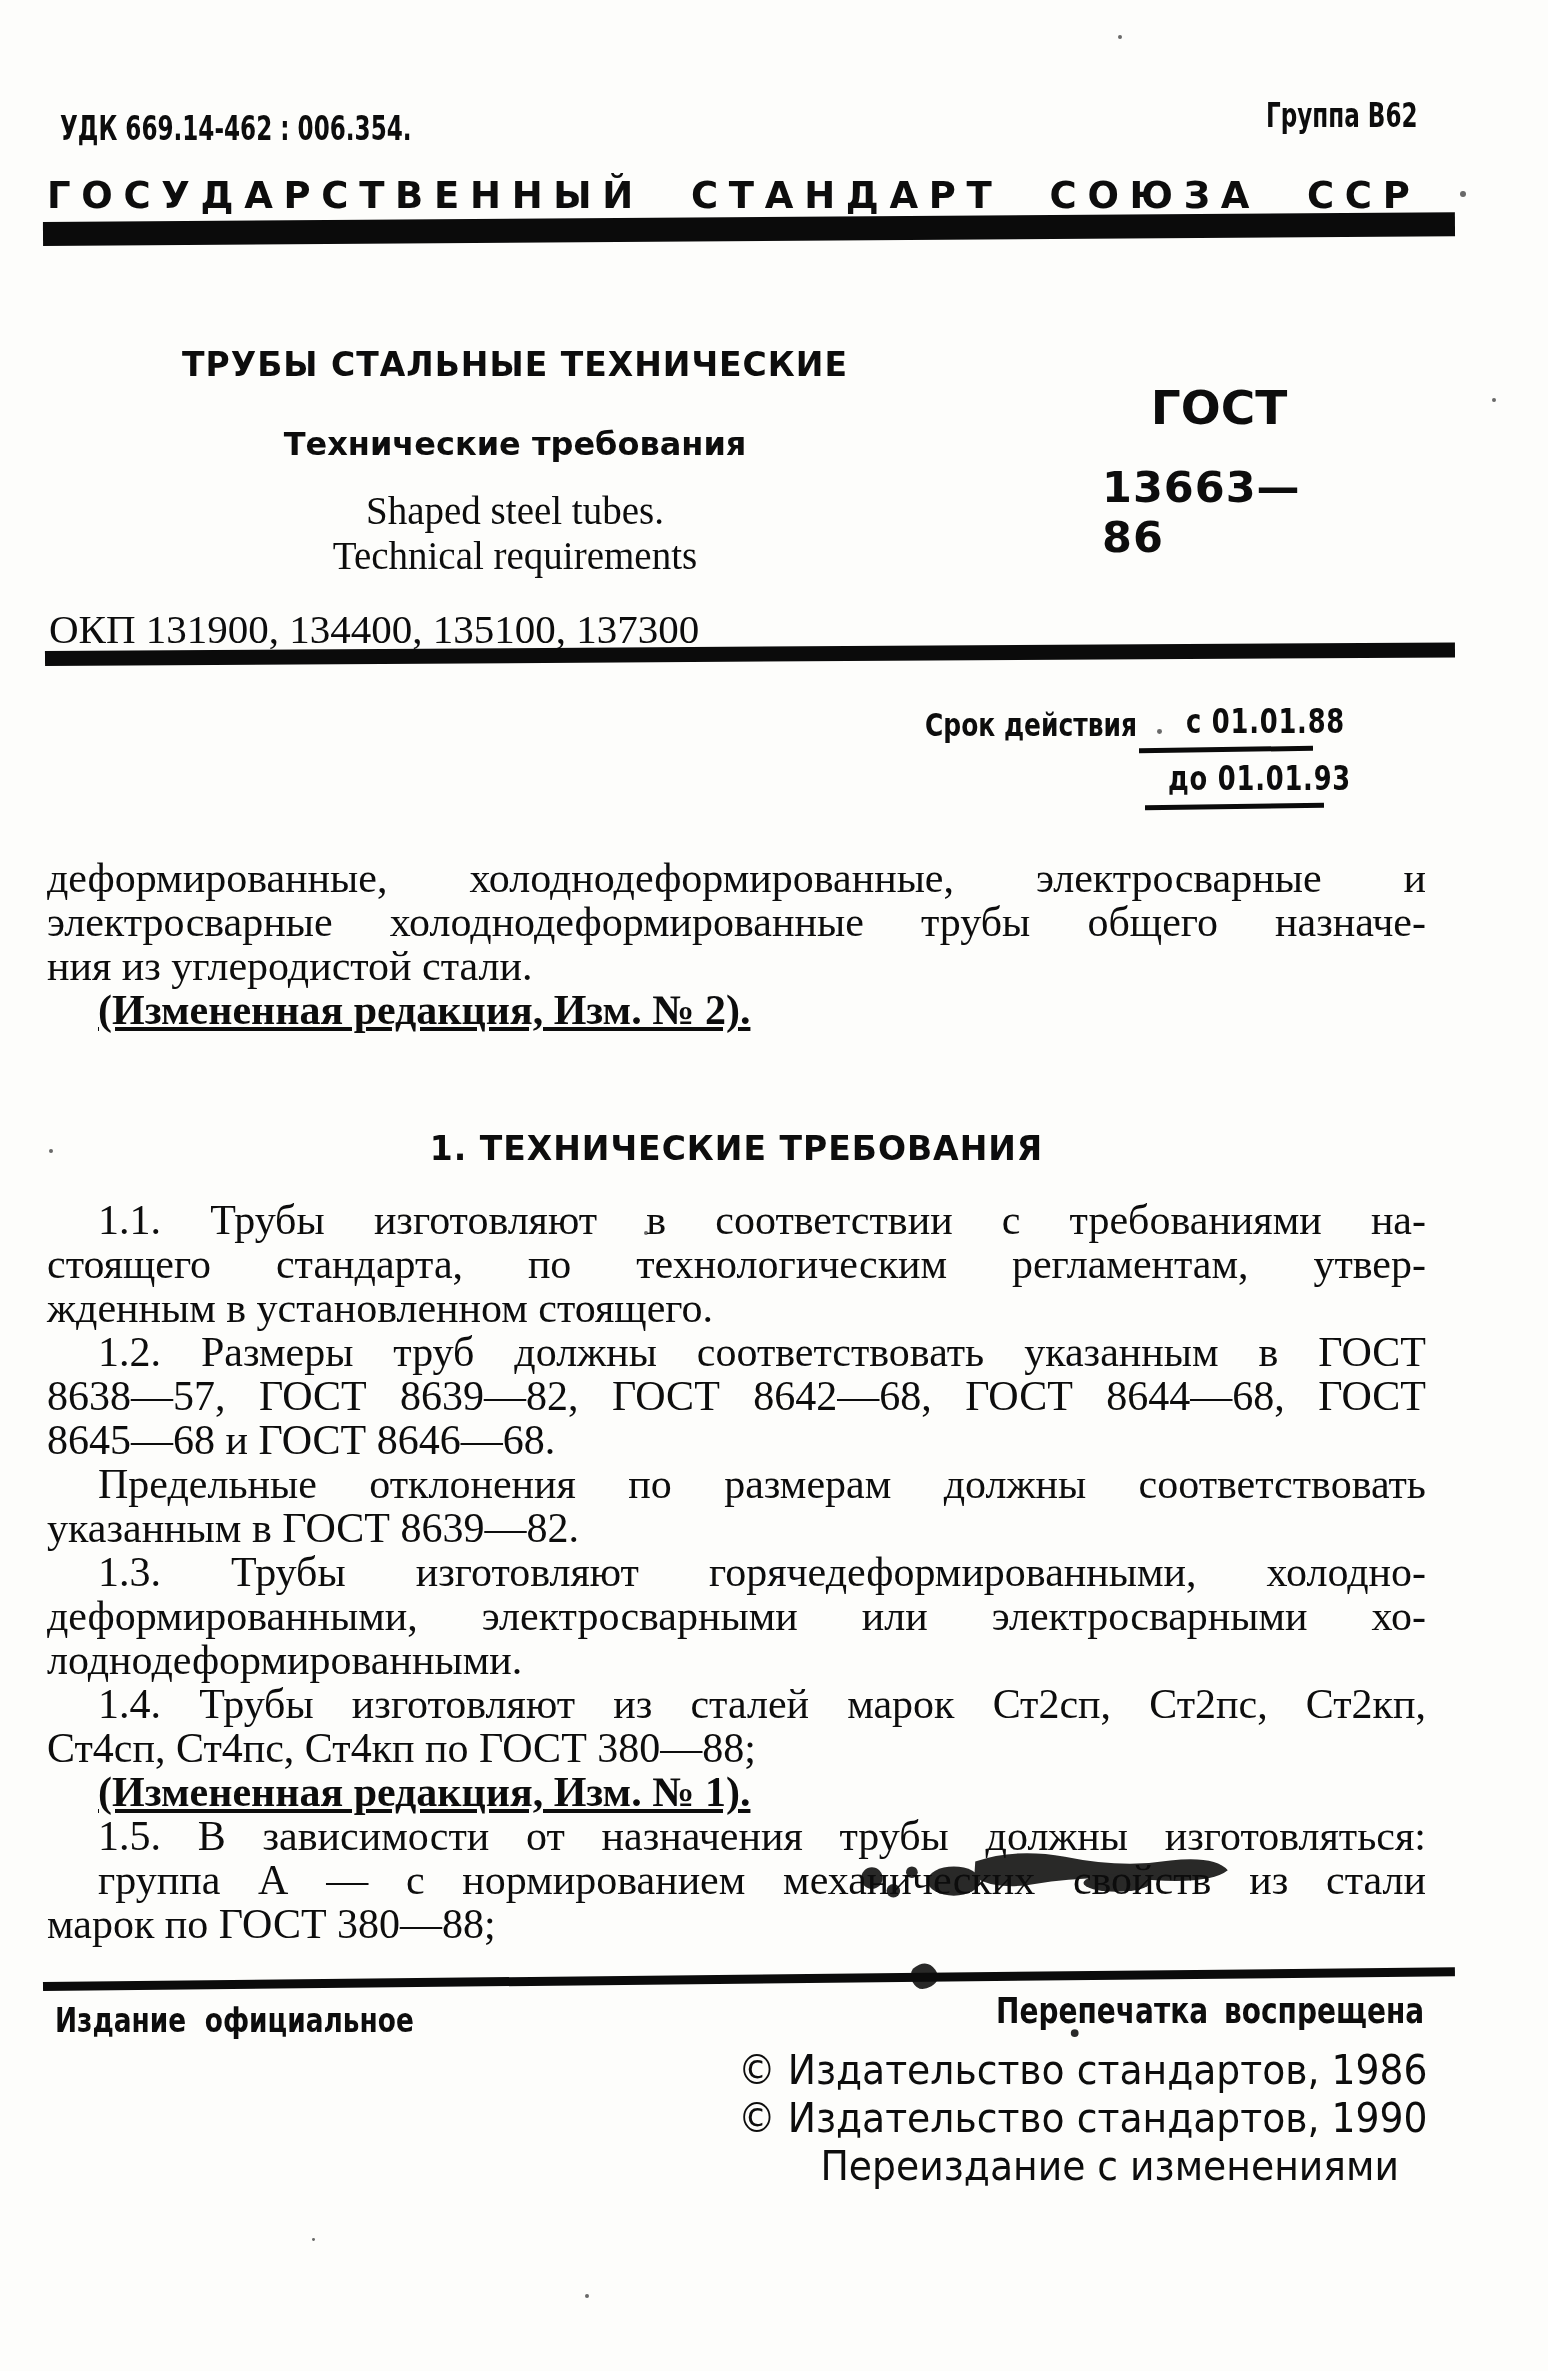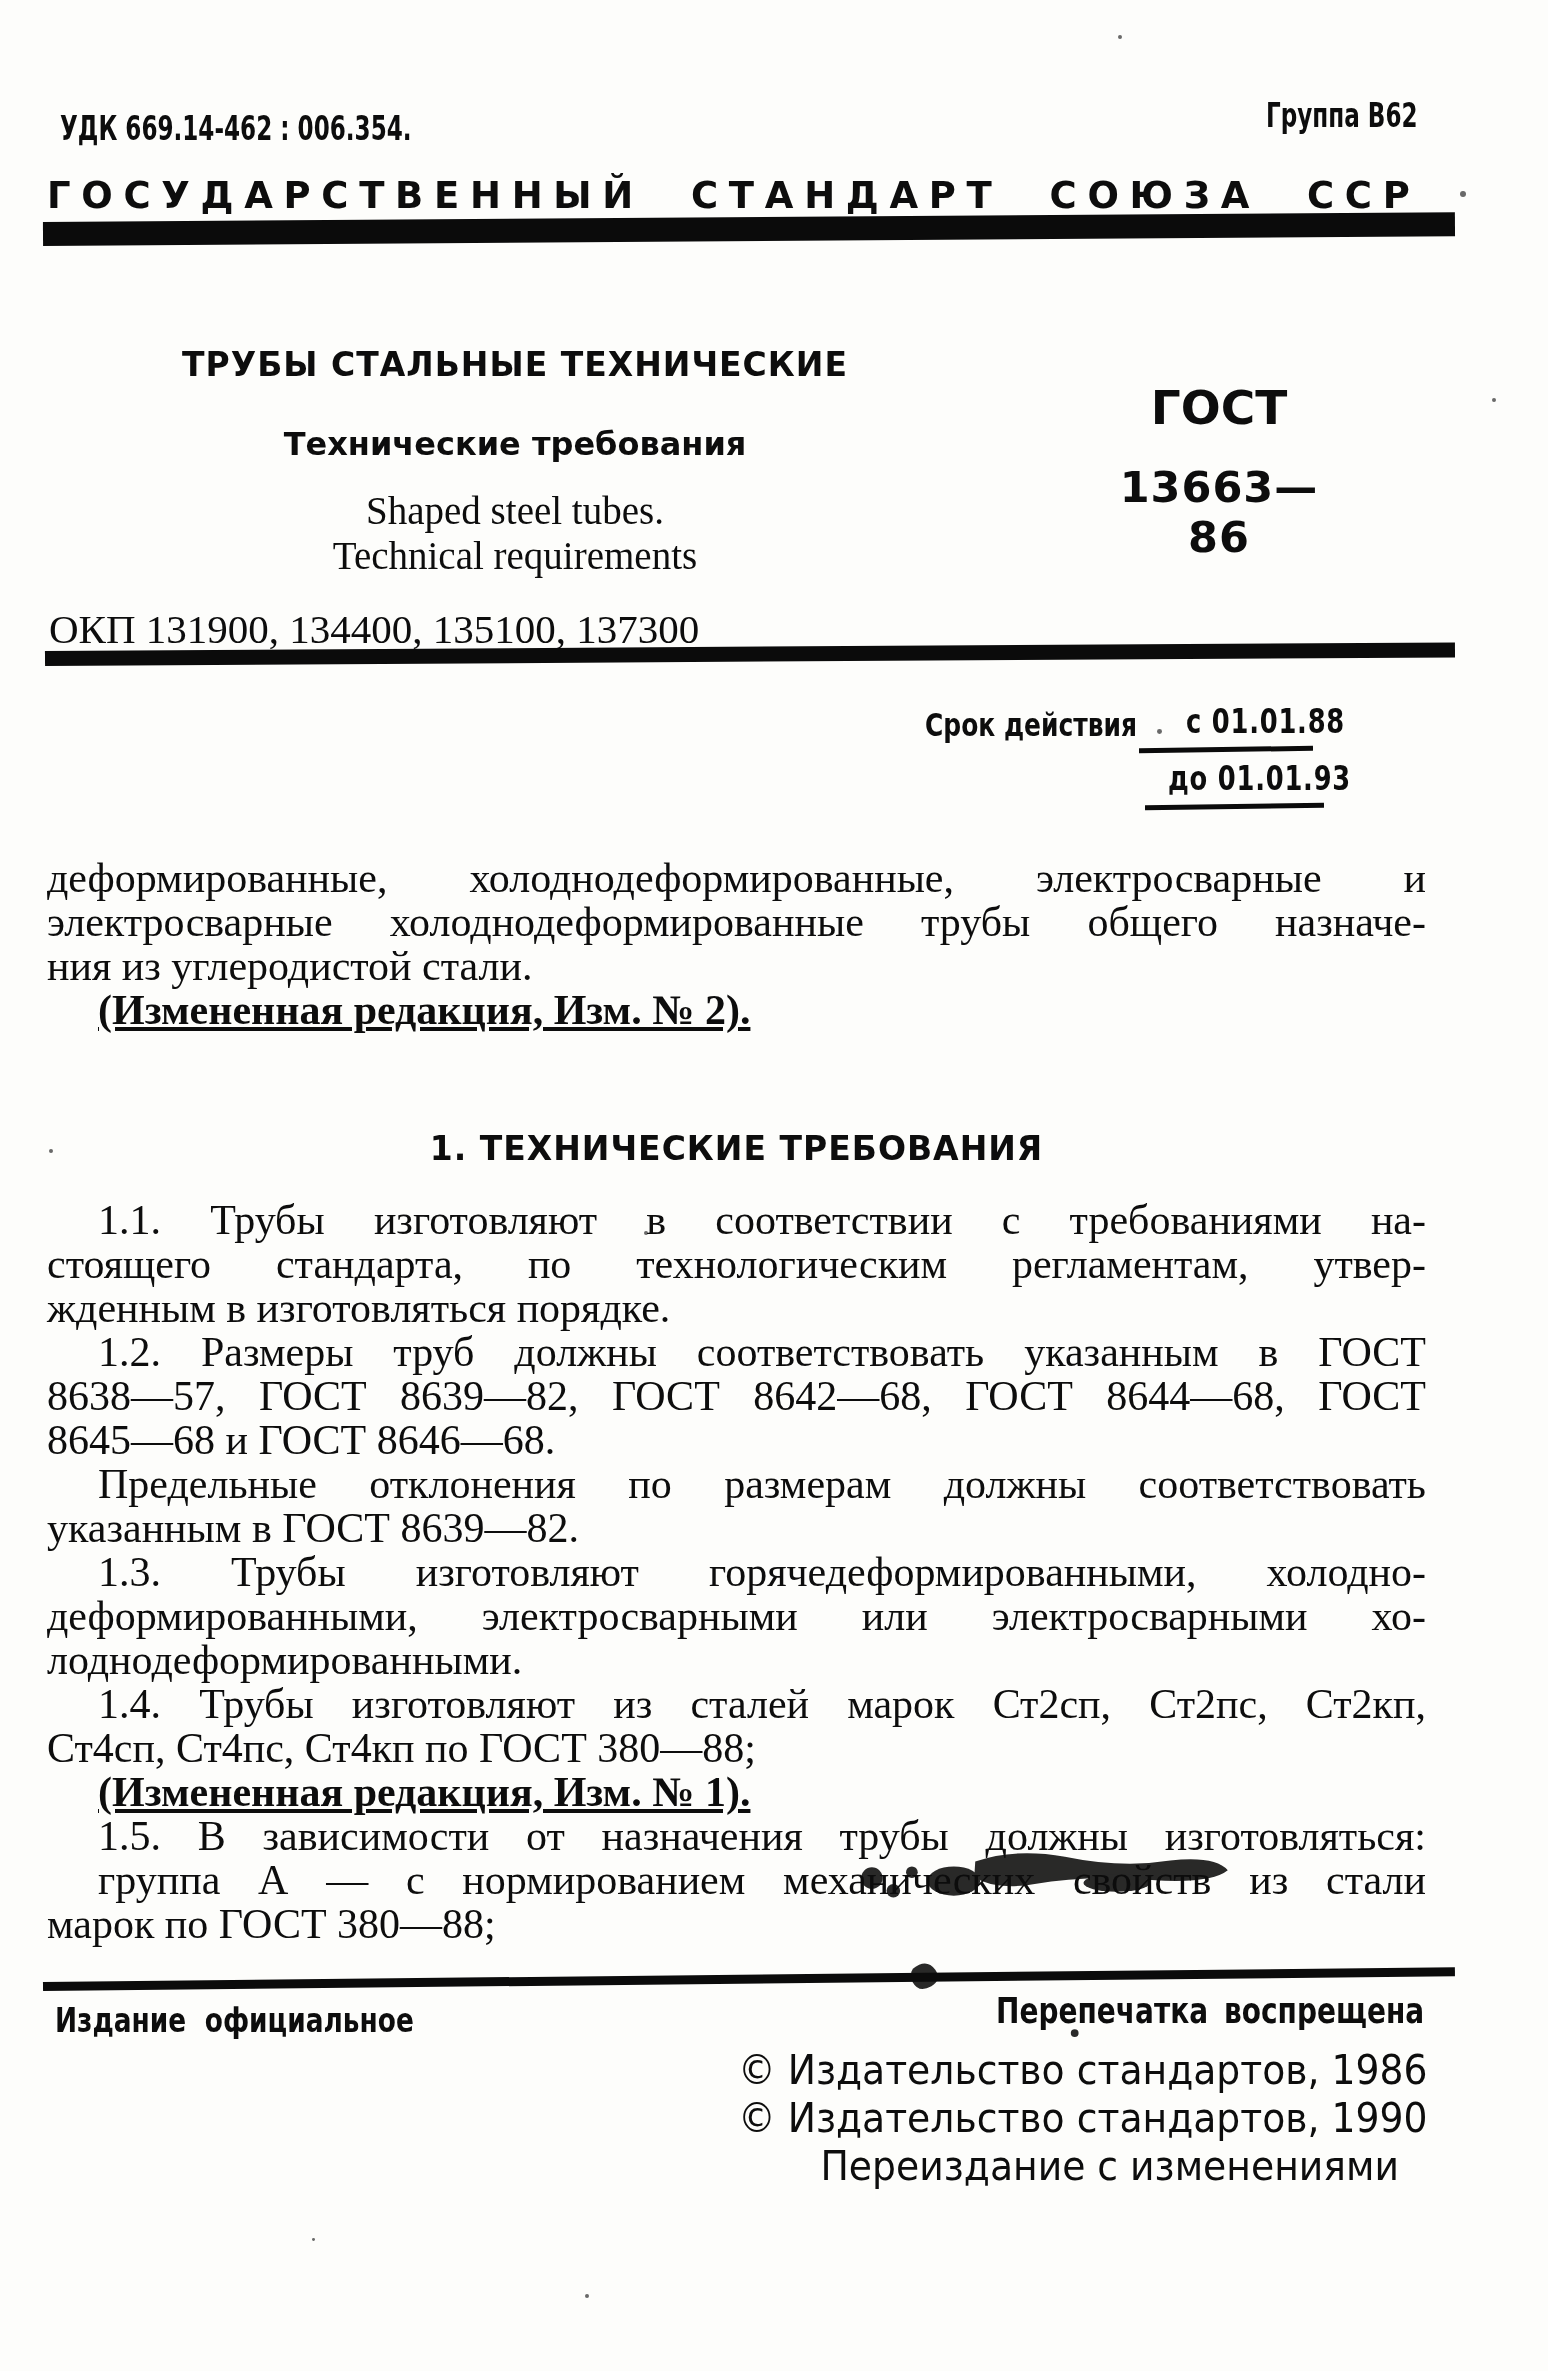--- a/index.html
+++ b/index.html
@@ -29,21 +29,21 @@
   .group{right:131px;top:96px;font-size:33px;white-space:nowrap;}
   .org{left:47px;top:174px;font-size:37px;letter-spacing:10.7px;word-spacing:23.4px;white-space:nowrap;}
   .bar1{left:43px;top:222px;width:1412px;height:24.4px;transform:rotate(-0.4deg);transform-origin:0 50%;}
 
   
   .title-ru{left:47px;top:345px;width:936px;text-align:center;font-size:33px;letter-spacing:1px;}
   .subtitle-ru{left:47px;top:425px;width:936px;text-align:center;font-size:32px;}
   .title-en1{left:47px;top:488px;width:936px;text-align:center;font-size:39px;}
   .title-en2{left:47px;top:533px;width:936px;text-align:center;font-size:39px;}
   .gost-label{left:1102px;top:380px;width:234px;text-align:center;font-size:47px;}
-  .gost-number{left:1102px;top:462px;width:234px;text-align:center;font-size:43px;letter-spacing:1px;}
+  .gost-number{left:1102px;top:462px;width:234px;text-align:left;font-size:43px;letter-spacing:1px;}
 
   .okp{left:49px;top:605px;font-size:41px;white-space:nowrap;}
   .bar2{left:45px;top:651px;width:1410px;height:14.6px;transform:rotate(-0.35deg);transform-origin:0 50%;}
 
   
   .val-label{left:925px;top:706px;font-size:32px;white-space:nowrap;}
   .val-from{left:1186px;top:702px;font-size:33px;letter-spacing:1px;white-space:nowrap;}
   .val-line1{left:1139px;top:747px;width:174px;height:4.9px;transform:rotate(-0.8deg);}
   .val-to{left:1168px;top:759px;font-size:33px;letter-spacing:1px;white-space:nowrap;}
   .val-line2{left:1145px;top:804px;width:179px;height:4.9px;transform:rotate(-0.8deg);}
@@ -102,21 +102,21 @@
       <div class="line j">электросварные холоднодеформированные трубы общего назначе-</div>
       <div class="line">ния из углеродистой стали.</div>
       <div class="line ind b">(Измененная редакция, Изм. № 2).</div>
     </div>
 
   <div class="abs sans heading">1. ТЕХНИЧЕСКИЕ ТРЕБОВАНИЯ</div>
   <div class="abs serif textcol bodytext">
 
   <div class="line j ind">1.1. Трубы изготовляют в соответствии с требованиями на-</div>
       <div class="line j">стоящего стандарта, по технологическим регламентам, утвер-</div>
-      <div class="line">жденным в изготовляться порядке.</div>
+      <div class="line">жденным в установленном стоящего.</div>
       <div class="line j ind">1.2. Размеры труб должны соответствовать указанным в ГОСТ</div>
       <div class="line j">8638—57, ГОСТ 8639—82, ГОСТ 8642—68, ГОСТ 8644—68, ГОСТ</div>
       <div class="line">8645—68 и ГОСТ 8646—68.</div>
       <div class="line j ind">Предельные отклонения по размерам должны соответствовать</div>
       <div class="line">указанным в ГОСТ 8639—82.</div>
       <div class="line j ind">1.3. Трубы изготовляют горячедеформированными, холодно-</div>
       <div class="line j">деформированными, электросварными или электросварными хо-</div>
       <div class="line">лоднодеформированными.</div>
       <div class="line j ind">1.4. Трубы изготовляют из сталей марок Ст2сп, Ст2пс, Ст2кп,</div>
       <div class="line">Ст4сп, Ст4пс, Ст4кп по ГОСТ 380—88;</div>

